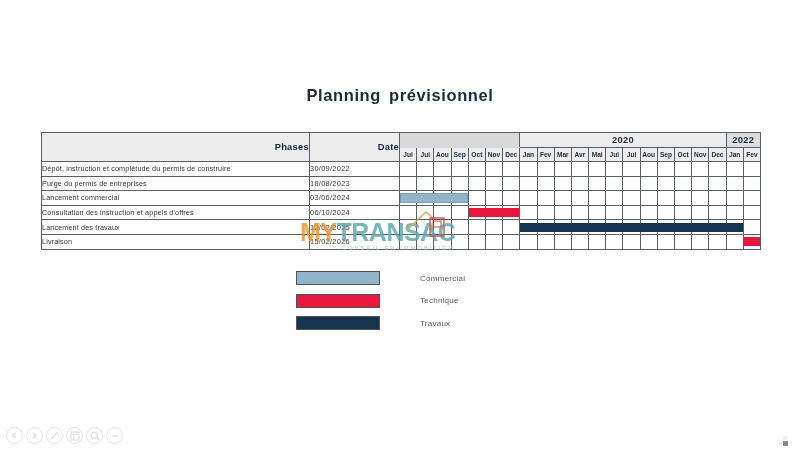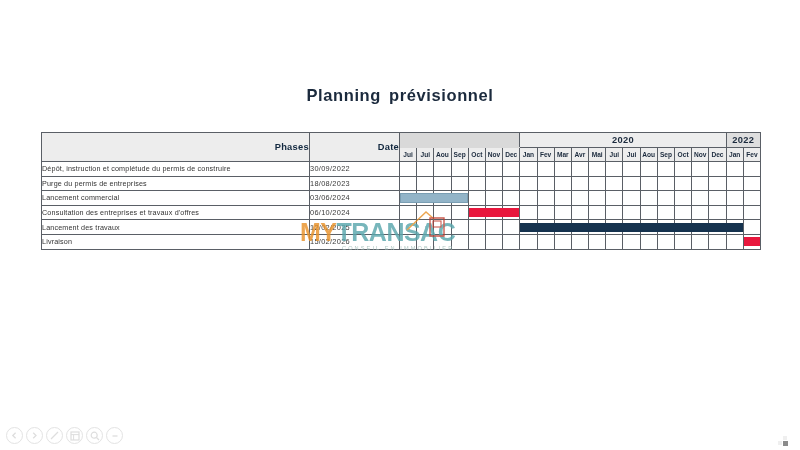--- a/index.html
+++ b/index.html
@@ -333,21 +333,21 @@
             <td class="cell"></td>
             <td class="cell"></td>
             <td class="cell"></td>
             <td class="cell"></td>
             <td class="cell"></td>
             <td class="cell"></td>
             <td class="cell"></td>
             <td class="cell"></td>
           </tr>
           <tr class="grow">
-            <td class="phase">Consultation des entreprises et travaux d'offres</td>
+            <td class="phase">Consultation des instruction et appels d'offres</td>
             <td class="date">06/10/2024</td>
             <td class="cell"></td>
             <td class="cell"></td>
             <td class="cell"></td>
             <td class="cell"></td>
             <td class="cell bar-technique bar-start">
               <div class="bar"></div>
             </td>
             <td class="cell bar-technique bar-mid">
               <div class="bar"></div>
@@ -445,20 +445,34 @@
             <td class="cell"></td>
             <td class="cell"></td>
             <td class="cell bar-technique bar-solo">
               <div class="bar"></div>
             </td>
           </tr>
         </tbody>
     </table>
   </div>
 
+  <div class="legend">
+    <div class="legend-row">
+      <span class="legend-swatch" style="background: rgb(146, 180, 200);"></span>
+      <span class="legend-label">Commercial</span>
+    </div>
+    <div class="legend-row">
+      <span class="legend-swatch" style="background: rgb(232, 23, 61);"></span>
+      <span class="legend-label">Technique</span>
+    </div>
+    <div class="legend-row">
+      <span class="legend-swatch" style="background: rgb(22, 51, 79);"></span>
+      <span class="legend-label">Travaux</span>
+    </div>
+  </div>
 
   <div class="watermark">
     <div class="wm-text">
       <span class="wm-my">MY</span><span class="wm-transac">TRANSAC</span>
     </div>
     <div class="wm-sub">CONSEIL EN IMMOBILIER</div>
     <svg class="wm-mark" viewBox="0 0 46 34">
       <path d="M3 24 L22 6 L30 13" fill="none" stroke="#e8922a" stroke-width="1.4"></path>
       <path d="M26 12 L40 12 L40 30 L26 30 Z" fill="none" stroke="#c0392b" stroke-width="1.4"></path>
       <rect x="29" y="15" width="8" height="6" fill="none" stroke="#c0392b" stroke-width="1.1"></rect>

